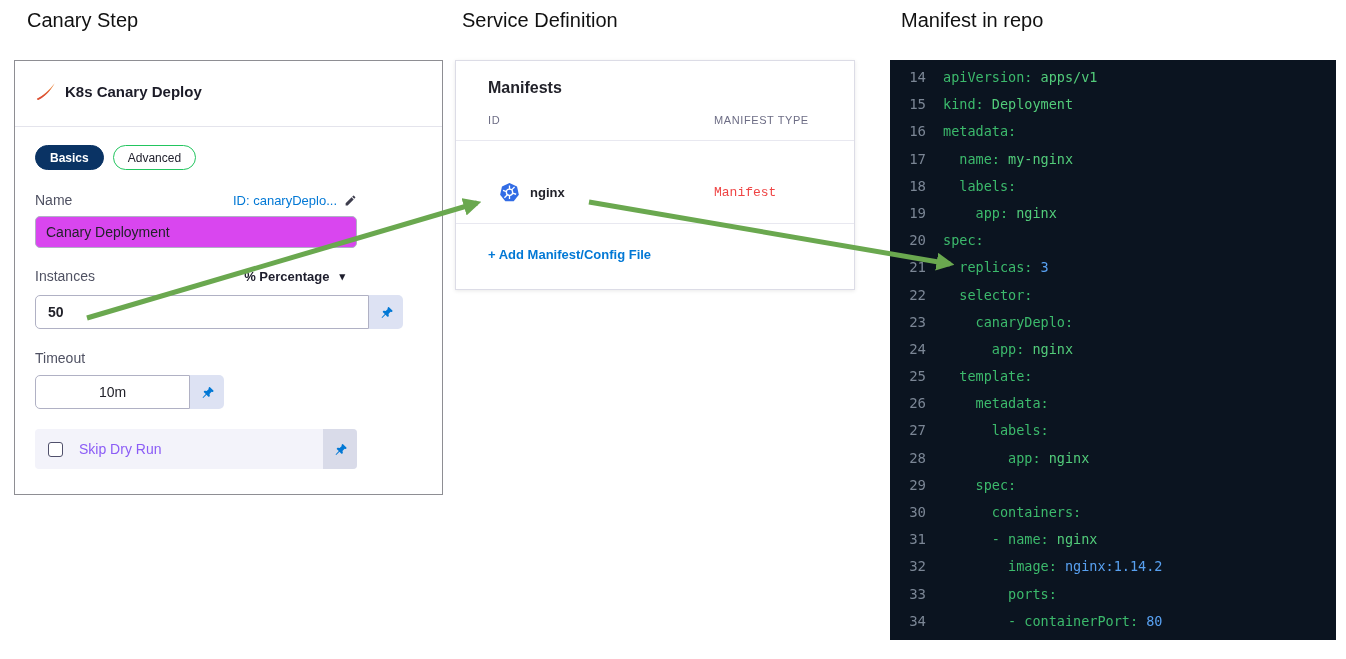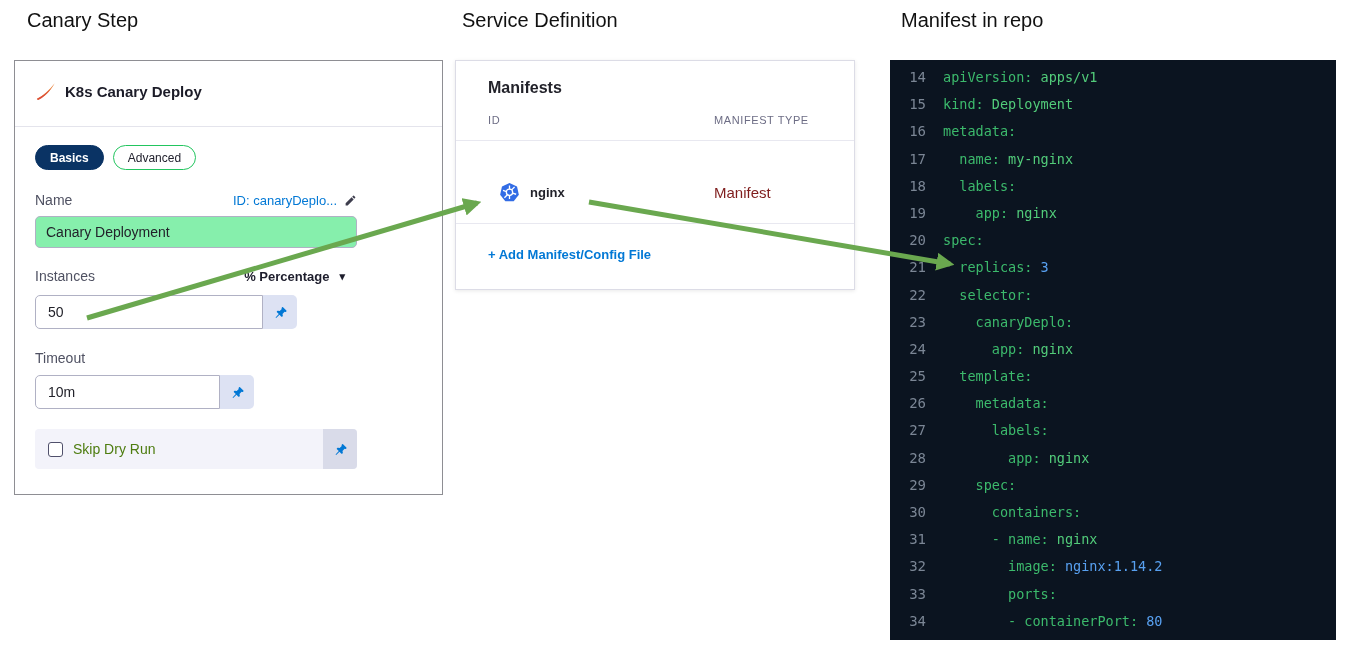--- a/index.html
+++ b/index.html
@@ -16,52 +16,52 @@
   .cp-divider { position:absolute; left:0; right:0; top:65px; height:1px; background:#e4e4ec; }
   .tabs { position:absolute; left:20px; top:84px; display:flex; gap:9px; }
   .tab-pill { height:25px; border-radius:13px; padding:0 14px; font-size:12px; display:flex; align-items:center; cursor:pointer; }
   .tab-active { background:var(--tab-active-bg,#0a3364); color:#fff; font-weight:bold; border:1px solid var(--tab-active-bg,#0a3364); }
   .tab-inactive { background:#fff; color:#22222e; border:1px solid #22c55e; }
 
   .field-label { color:#4f5162; font-size:14px; }
   .name-row { position:absolute; left:20px; top:131px; width:322px; display:flex; align-items:center; }
   .id-link { margin-left:auto; color:var(--link,#0278d5); font-size:13px; cursor:pointer; }
   .edit-icon { margin-left:7px; cursor:pointer; display:flex; }
-  .text-input { position:absolute; left:20px; height:32px; width:322px; border:1px solid #b0b1c4; border-radius:5px; background:#86efac; font-size:14px; color:#22222a; padding:0 10px; font-family:"Liberation Sans",sans-serif; }
+  .text-input { position:absolute; left:20px; height:32px; width:322px; border:1px solid #b0b1c4; border-radius:5px; background:#d946ef; font-size:14px; color:#22222a; padding:0 10px; font-family:"Liberation Sans",sans-serif; }
   .name-input { top:155px; }
 
   .instances-row { position:absolute; left:20px; top:207px; width:322px; display:flex; align-items:center; }
   .unit-select { margin-left:auto; margin-right:12px; display:flex; align-items:center; gap:10px; font-size:13px; color:#1d1d2c; font-weight:600; cursor:pointer; }
   .caret { font-size:11px; color:#1d1d2c; }
 
   .input-group { position:absolute; left:20px; display:flex; }
   .ig-instances { top:234px; }
   .ig-input { height:34px; border:1px solid #b0b1c4; border-radius:5px 0 0 5px; background:#fff; font-size:14px; color:#22222a; padding:0 12px; font-family:"Liberation Sans",sans-serif; }
-  .ig-instances .ig-input { width:228px; }
+  .ig-instances .ig-input { width:334px;font-weight:bold; }
   .pin-btn { width:34px; height:34px; background:#dde2f3; border:none; border-radius:0 5px 5px 0; display:flex; align-items:center; justify-content:center; cursor:pointer; }
   .timeout-label { position:absolute; left:20px; top:289px; }
   .ig-timeout { top:314px; }
-  .ig-timeout .ig-input { width:185px; }
+  .ig-timeout .ig-input { width:155px;text-align:center; }
 
   .skip-row { position:absolute; left:20px; top:368px; width:322px; height:40px; background:#f3f3fa; border-radius:4px; display:flex; align-items:center; }
   .checkbox { width:15px; height:15px; border:1.5px solid #50506b; border-radius:3px; background:#fff; margin-left:13px; cursor:pointer; flex:none; }
-  .skip-label { font-size:14px; color:#4d7c0f; margin-left:10px; }
+  .skip-label { font-size:14px; color:#8b5cf6; margin-left:16px; }
   .skip-pin { margin-left:auto; width:34px; height:40px; border-radius:0 4px 4px 0; background:#d9dbe9; }
 
   
   .service-panel { position:absolute; left:455px; top:60px; width:400px; height:230px; background:#fff; border:1px solid #dcdce6; box-shadow:0 1px 4px rgba(0,0,0,.09); }
   .sp-title { position:absolute; left:32px; top:18px; font-size:16px; font-weight:bold; color:#22222a; }
   .sp-col { position:absolute; top:53px; font-size:11px; color:#6d6d85; letter-spacing:.6px; }
   .sp-col-id { left:32px; }
   .sp-col-type { left:258px; }
   .sp-divider { position:absolute; left:0; right:0; height:1px; background:#e8e8f0; }
   .sp-row { position:absolute; left:0; right:0; top:100px; height:62px; display:flex; align-items:center; cursor:pointer; }
   .sp-row .k8s { margin-left:43px; display:flex; }
   .sp-row-id { font-size:13px; font-weight:bold; color:#22222a; margin-left:10px; }
-  .sp-row-type { position:absolute; left:258px; font-size:15px; color:#7f1d1d; }
+  .sp-row-type { position:absolute; left:258px; font-size:13px; color:#ef4444;font-family:Liberation Mono, monospace; }
   .sp-add { position:absolute; left:32px; top:186px; font-size:13px; font-weight:600; color:var(--link,#0278d5); cursor:pointer; }
 
   
   .code-panel { position:absolute; left:890px; top:60px; width:446px; height:580px; background:var(--code-bg,#0b1420); padding:4px 0 0 10px; overflow:hidden; }
   .cl { height:27.2px; line-height:27.2px; white-space:pre; font-family:"DejaVu Sans Mono", monospace; font-size:13.5px; }
   .ln { display:inline-block; width:26px; text-align:right; margin-right:17px; color:var(--code-linenum,#7b8695); font-size:14px; }
   .c-k { color:var(--code-key,#3cba6c); }
   .c-s { color:var(--code-str,#52cc7a); }
   .c-n { color:var(--code-num,#58a0f0); }
   .c-p { color:var(--code-key,#3cba6c); }

